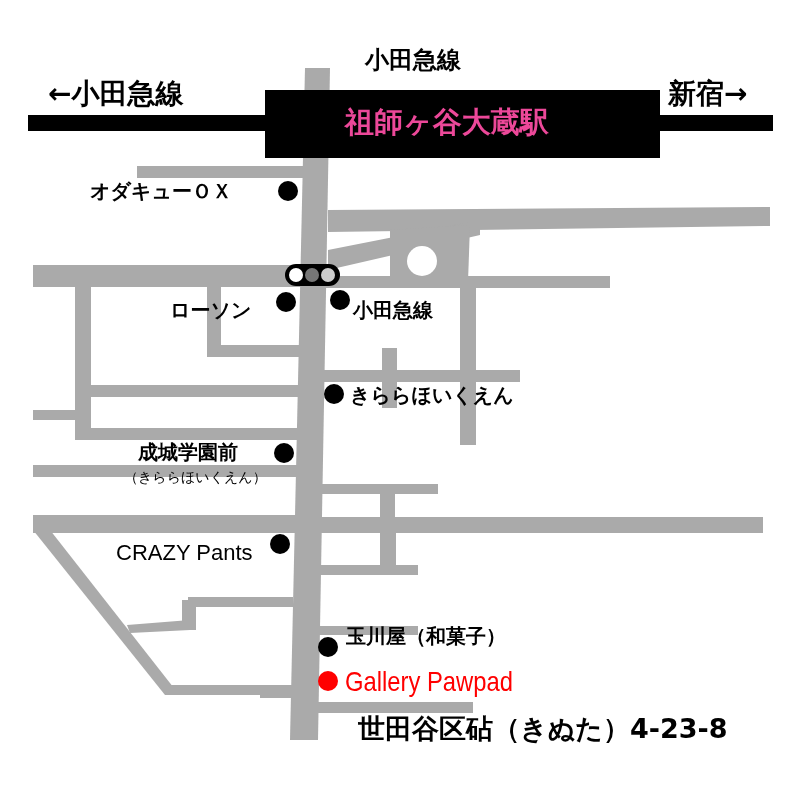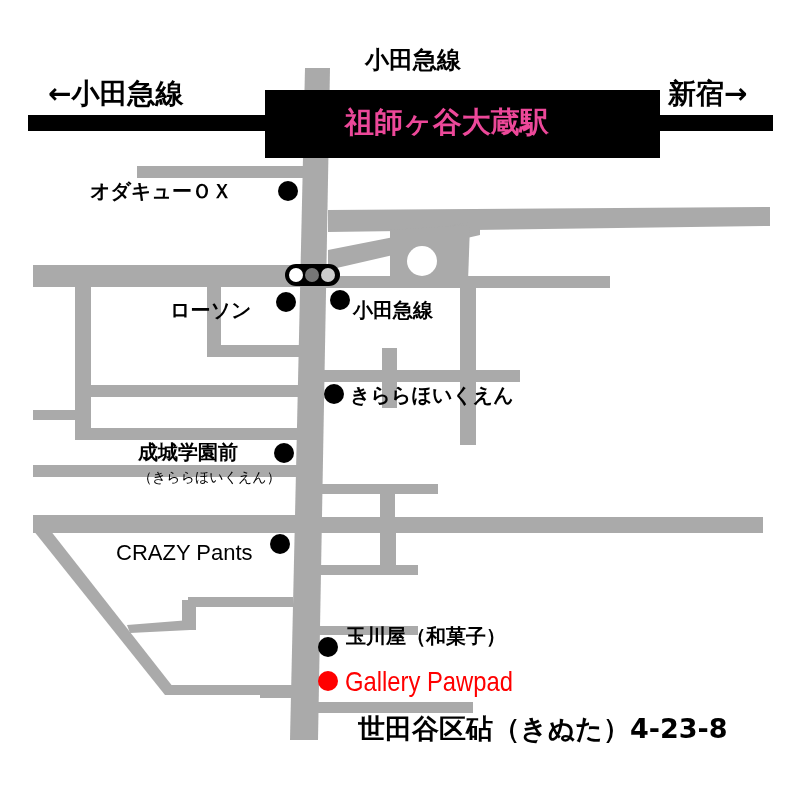--- a/index.html
+++ b/index.html
@@ -91,21 +91,21 @@
 <div class="label poi" style="left:170px; top:300px;">ローソン</div>
 <div class="dot" style="left:276px; top:292px;"></div>
 
 <div class="dot" style="left:330px; top:290px;"></div>
 <div class="label poi" style="left:353px; top:300px;">小田急線</div>
 
 <div class="dot" style="left:324px; top:384px;"></div>
 <div class="label poi" style="left:350px; top:385px;">きららほいくえん</div>
 
 <div class="label poi" style="left:138px; top:442px;">成城学園前</div>
-<div class="label poi-sub" style="left:138px; top:470px;">（きららほいくえん）</div>
+<div class="label poi-sub" style="left:124px; top:470px;">（きららほいくえん）</div>
 <div class="dot" style="left:274px; top:443px;"></div>
 
 <div class="label poi latin" style="left:116px; top:542px; font-size:22px;">CRAZY Pants</div>
 <div class="dot" style="left:270px; top:534px;"></div>
 
 <div class="dot" style="left:318px; top:637px;"></div>
 <div class="label poi" style="left:346px; top:626px;text-align:right;">玉川屋（和菓子）</div>
 
 <div class="dot" style="left:318px; top:671px; background:#ff0000;"></div>
 <div class="label destination" style="left:345px; top:668px;">Gallery Pawpad</div>

